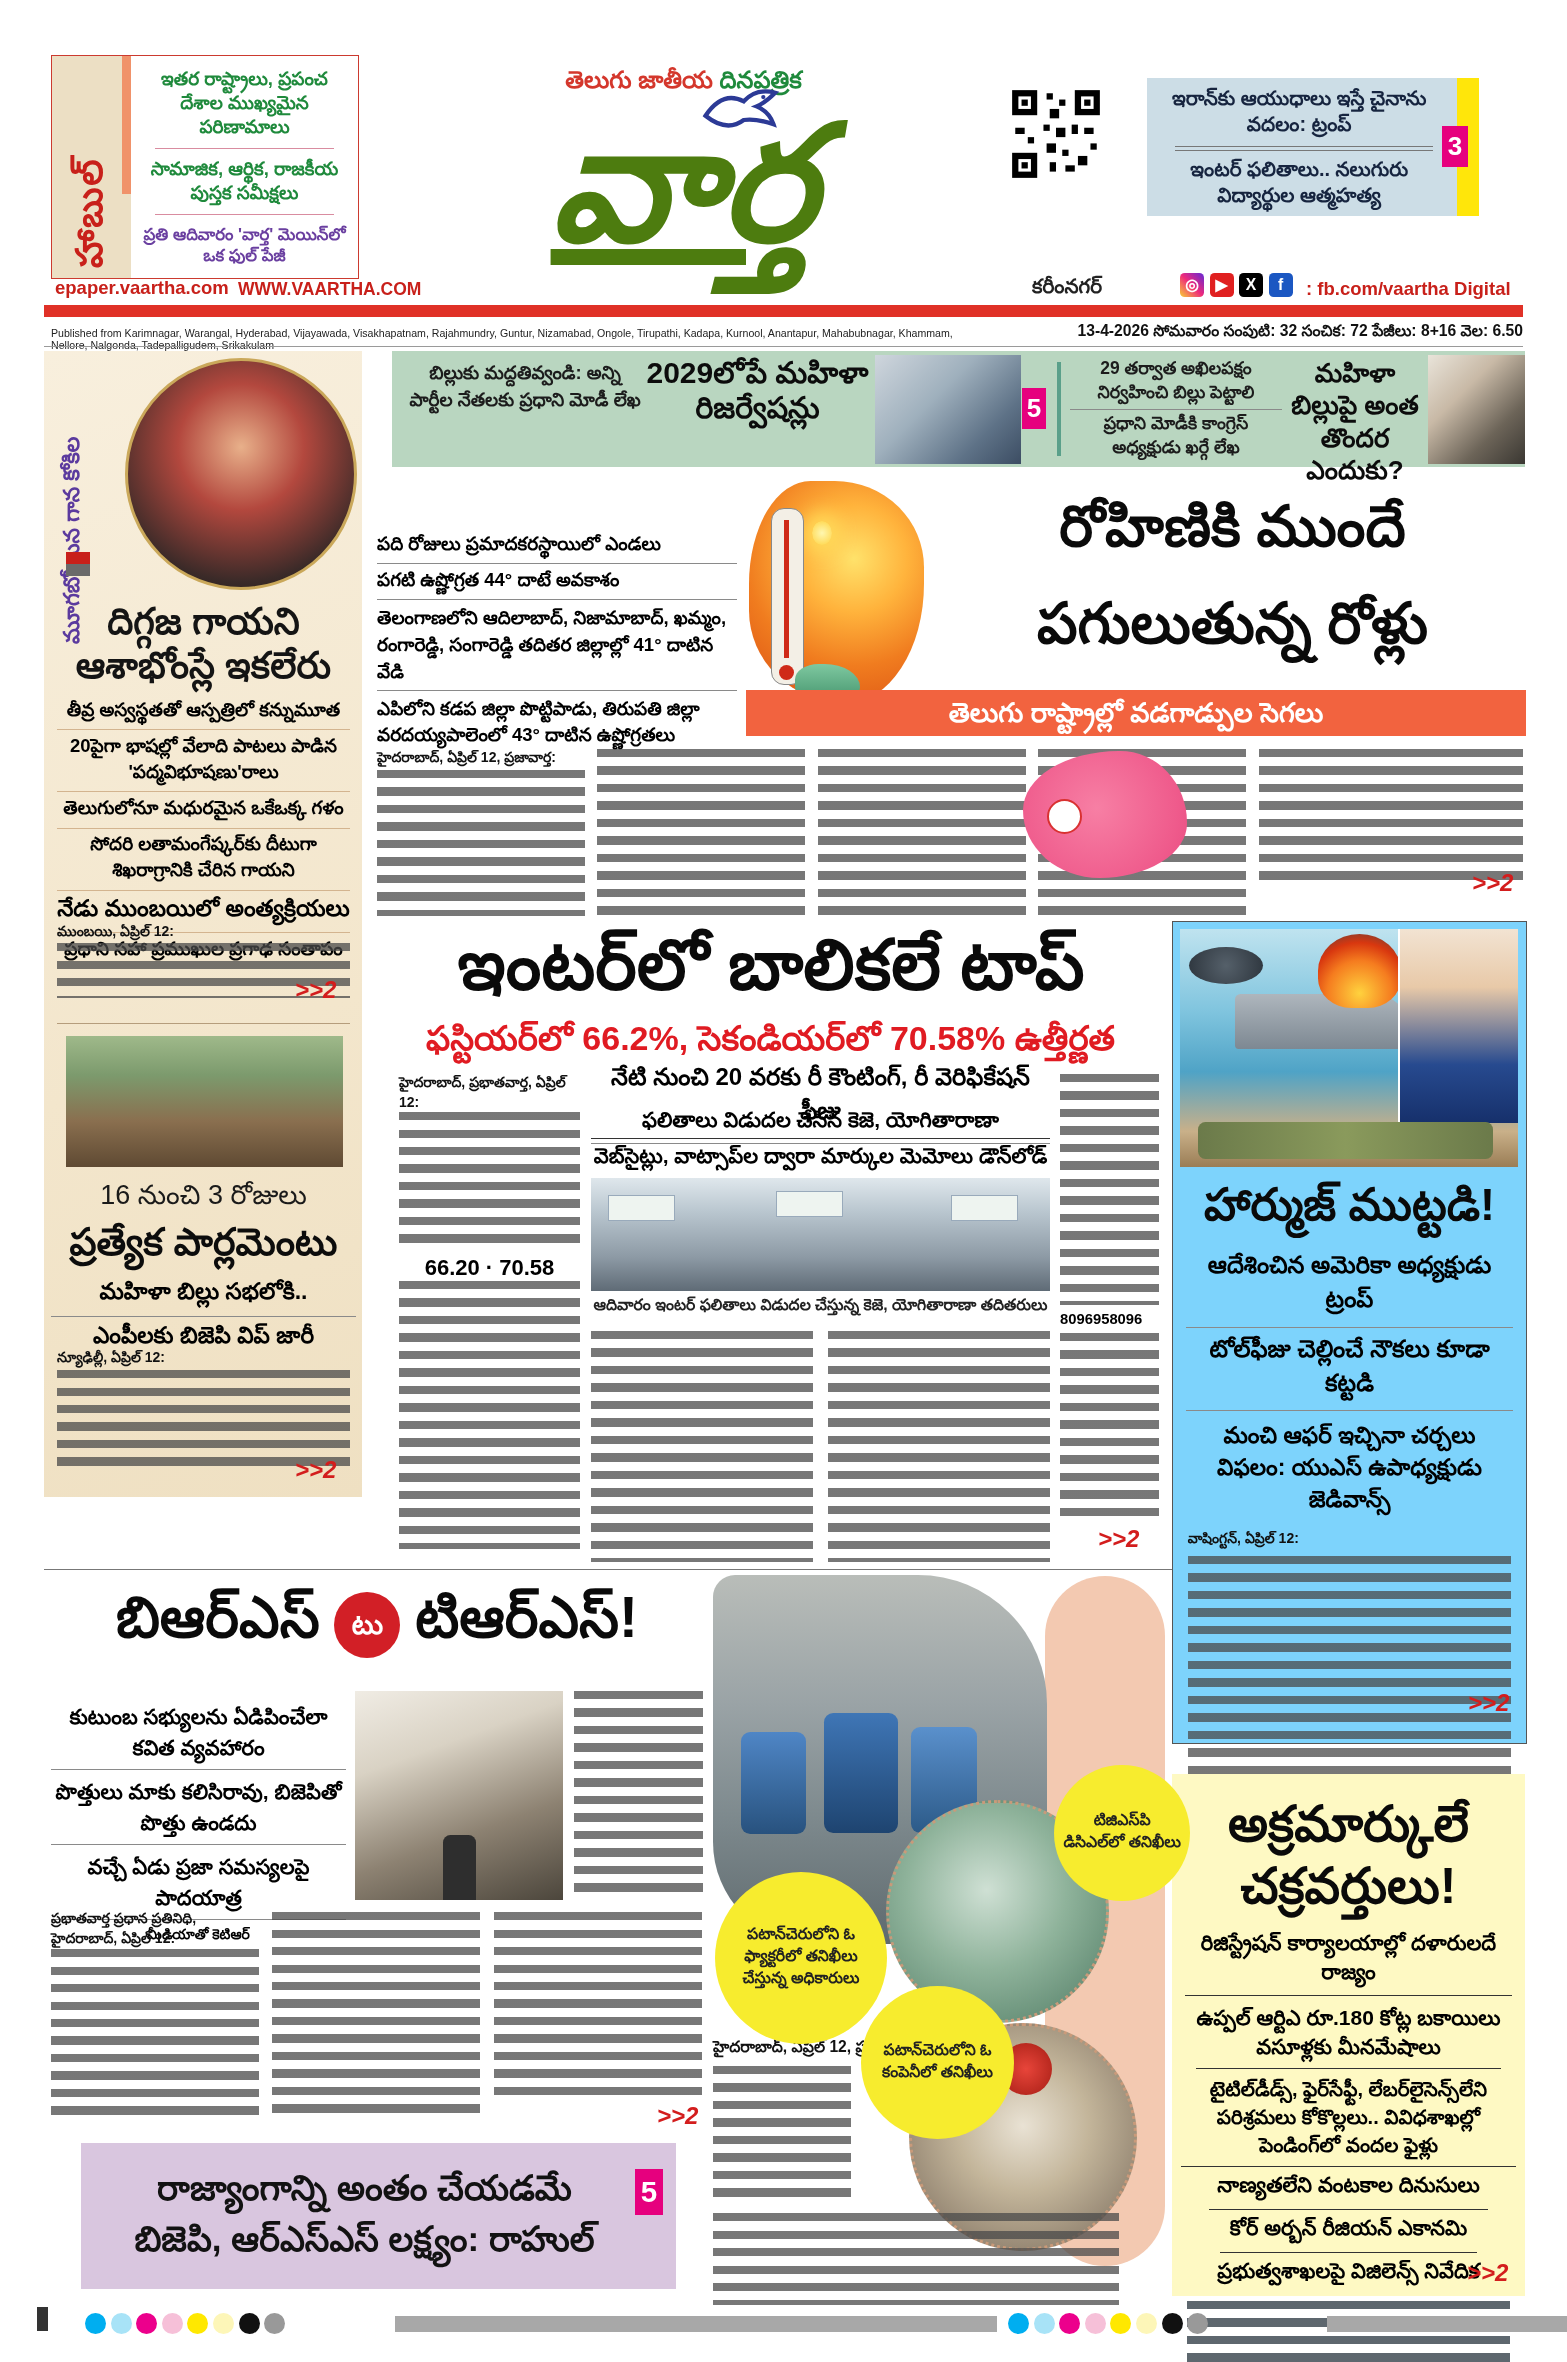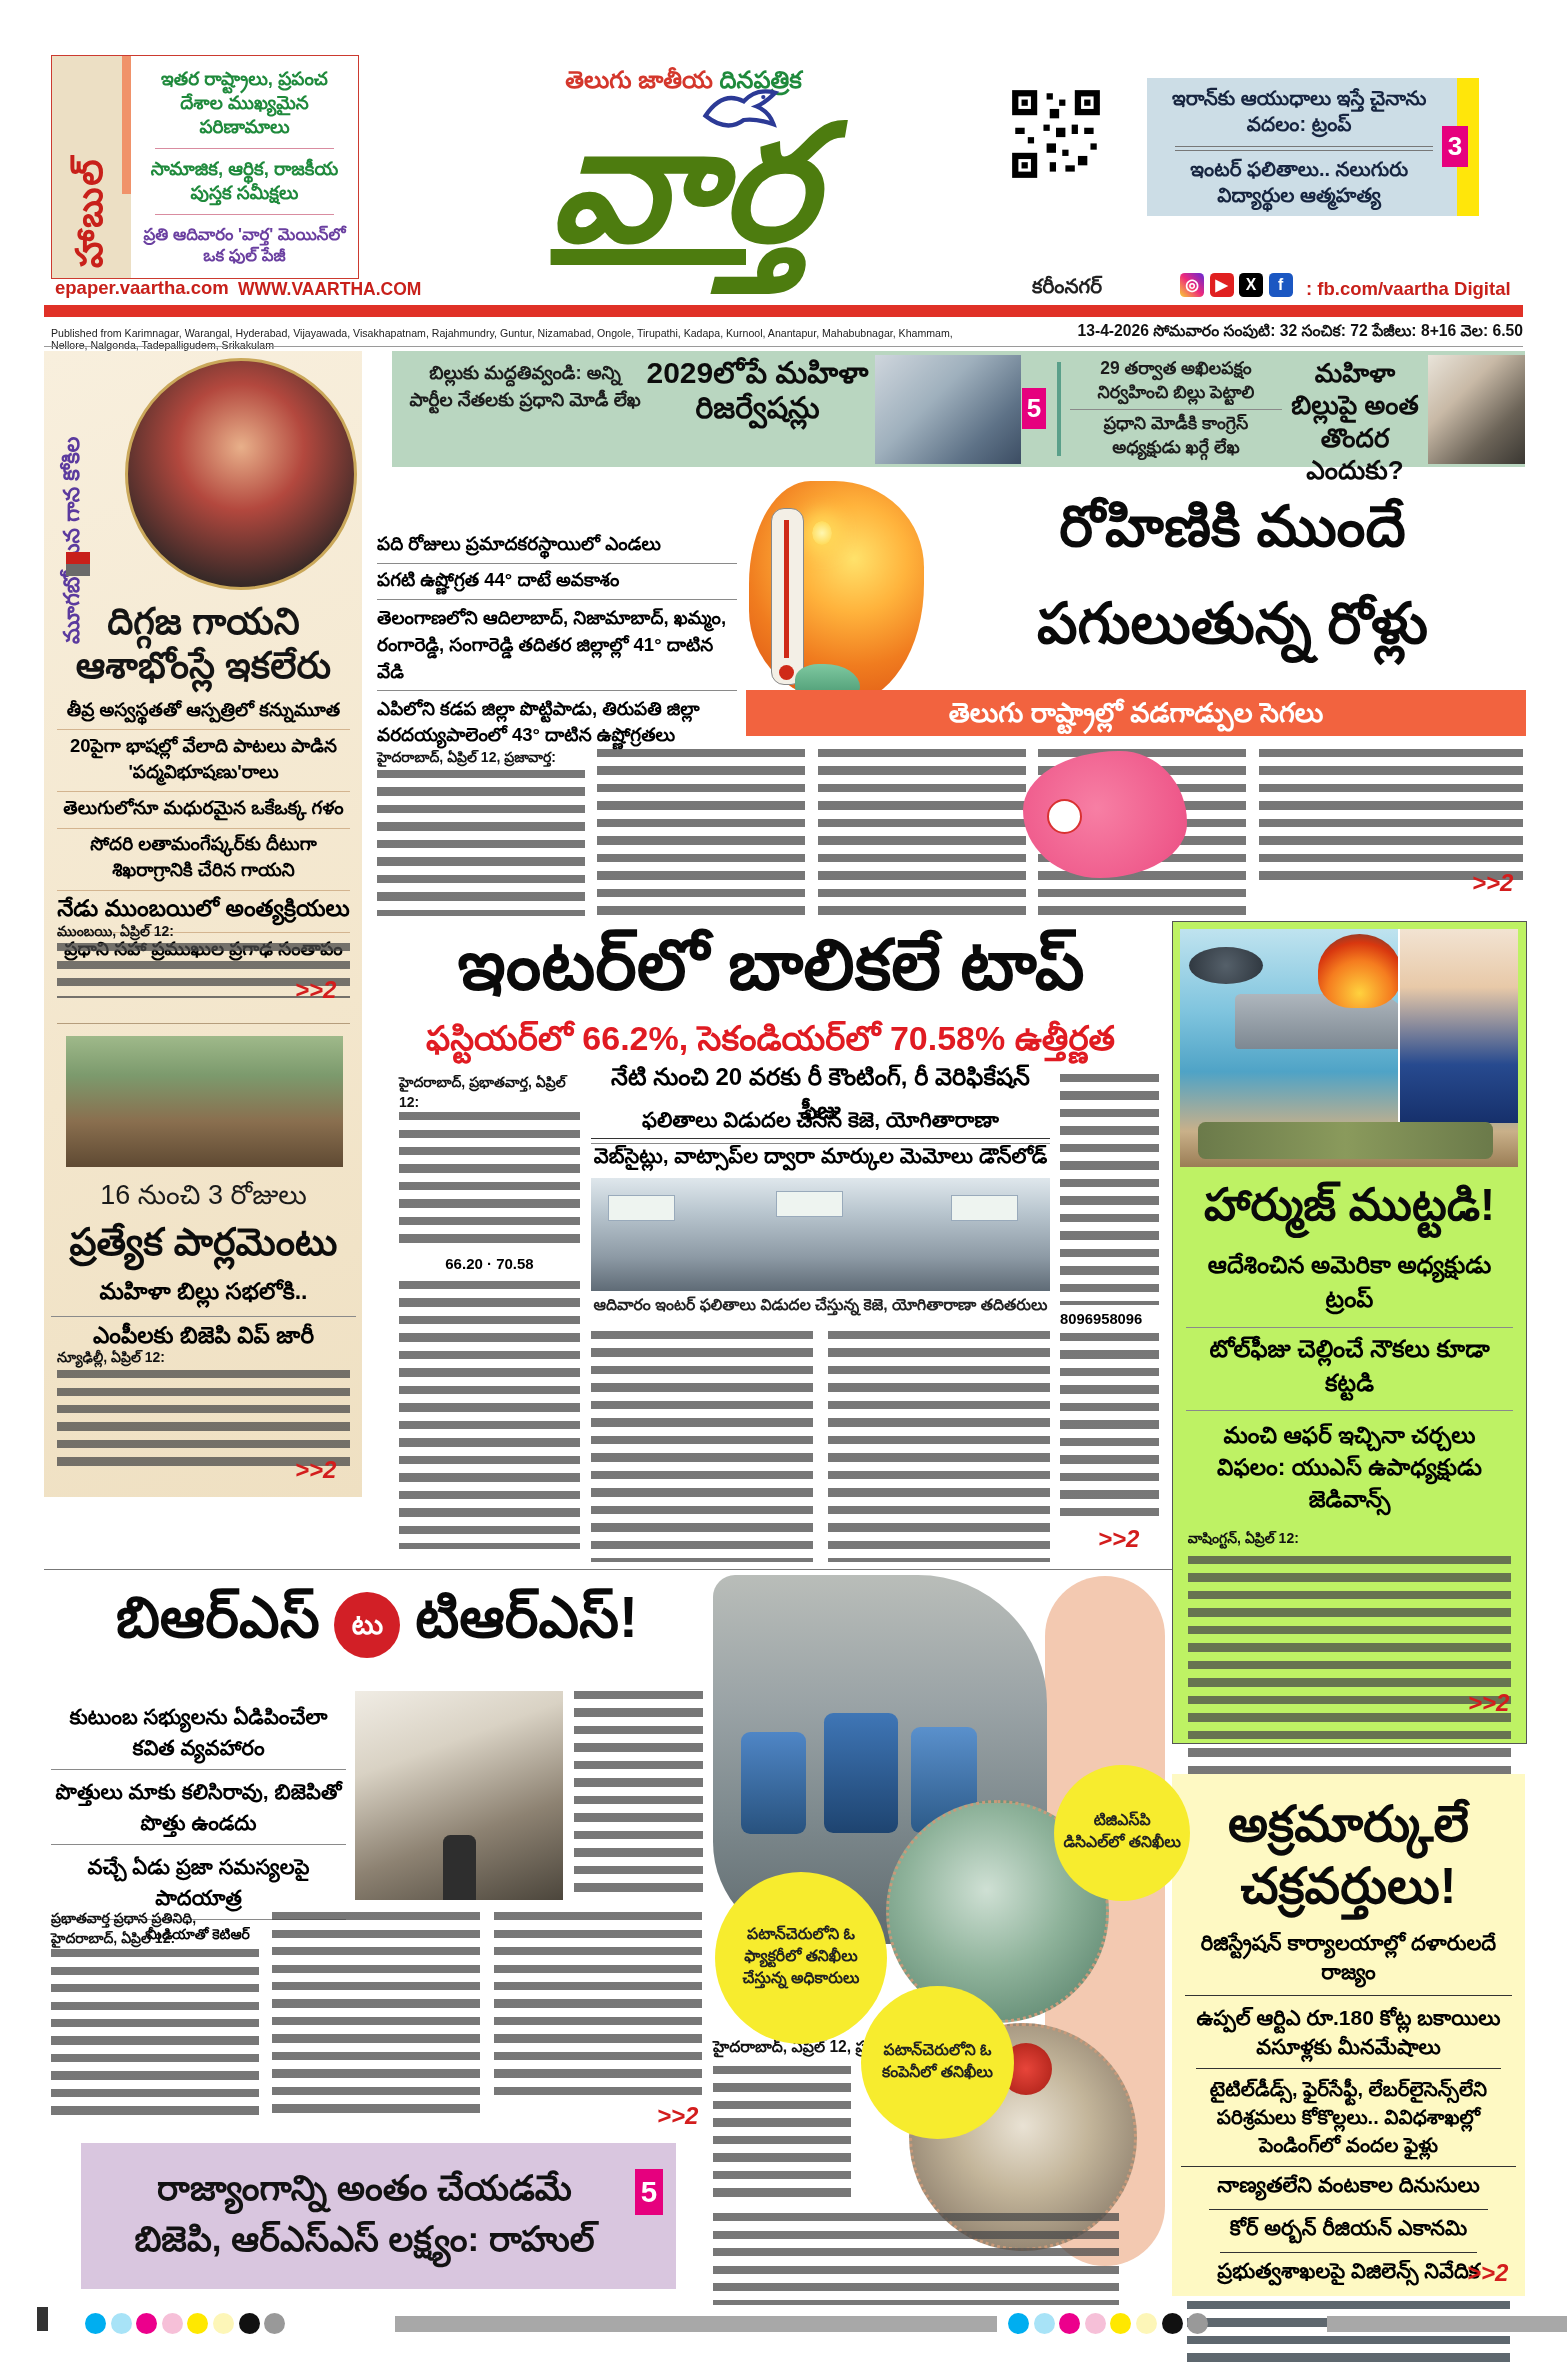--- a/index.html
+++ b/index.html
@@ -187,21 +187,21 @@
   <div class="abs" style="left:1023px;top:751px;width:164px;height:127px;background:radial-gradient(circle at 45% 45%,#f77fa4 0%,#ef5b8c 70%,#e84a80 100%);border-radius:60% 42% 55% 48%/48% 58% 44% 55%;">
     <div class="abs circle" style="left:24px;top:48px;width:31px;height:31px;background:#fff;border:2.8px solid #d93131;"></div>
   </div>
   <span class="abs more" style="left:1472px;top:869px;">&gt;&gt;2</span>
 
   <div class="abs ctr b" style="left:397px;top:925px;width:748px;font-size:70px;color:#0a0a0a;">ఇంటర్‌లో బాలికలే టాప్</div>
   <div class="abs ctr b" style="left:406px;top:1019px;width:729px;font-size:34px;color:#e01b22;">ఫస్టియర్‌లో 66.2%, సెకండియర్‌లో 70.58% ఉత్తీర్ణత</div>
 
   <span class="abs dl" style="left:399px;top:1074px;width:181px;display:block;">హైదరాబాద్, ప్రభాతవార్త, ఏప్రిల్ 12:</span>
   <div class="abs fx" style="left:399px;top:1112px;width:181px;height:138px;"></div>
-  <div class="abs b ctr" style="left:399px;top:1255px;width:181px;font-size:15px;">
+  <div class="abs b ctr" style="left:399px;top:1255px;width:181px;font-size:22px;">
     <span>66.20</span> ·
     <span>70.58</span>
   </div>
   <div class="abs fx" style="left:399px;top:1281px;width:181px;height:268px;"></div>
 
   <div class="abs ctr b subrule" style="left:591px;top:1063px;width:459px;font-size:24px;padding-bottom:7.4px;border-color:#333;">నేటి నుంచి 20 వరకు రీ కౌంటింగ్, రీ వెరిఫికేషన్ ఫీజు</div>
   <div class="abs ctr b subrule" style="left:591px;top:1108px;width:459px;font-size:21px;padding-bottom:5.5px;">ఫలితాలు విడుదల చేసిన కెజె, యోగితారాణా</div>
   <div class="abs ctr b" style="left:591px;top:1144px;width:459px;font-size:21px;">వెబ్‌సైట్లు, వాట్సాప్‌ల ద్వారా మార్కుల మెమోలు డౌన్‌లోడ్</div>
 
   <div class="abs" style="left:591px;top:1178px;width:459px;height:113px;background:linear-gradient(180deg,#dfe7ec 0%,#b9c6cf 30%,#8d9aa5 70%,#5f6b76 100%);">
@@ -214,21 +214,21 @@
   <div class="abs fx" style="left:591px;top:1331px;width:222px;height:231px;"></div>
   <div class="abs fx" style="left:828px;top:1331px;width:222px;height:231px;"></div>
 
   <div class="abs fx" style="left:1060px;top:1074px;width:99px;height:231px;"></div>
   <div class="abs b" style="left:1060px;top:1311px;width:99px;font-size:14.8px;">8096958096</div>
   <div class="abs fx" style="left:1060px;top:1333px;width:99px;height:185px;"></div>
   <span class="abs more" style="left:1098px;top:1525px;">&gt;&gt;2</span>
 
   <div class="abs rule" style="left:44px;top:1569px;width:1479px;background:#777;"></div>
 
-  <div class="abs" style="left:1172px;top:921px;width:353px;height:821px;border:1.8px solid #555;background:#bef264;">
+  <div class="abs" style="left:1172px;top:921px;width:353px;height:821px;border:1.8px solid #555;background:#7dd3fc;">
     <div class="abs" style="left:6.5px;top:6.5px;width:338px;height:238px;background:linear-gradient(180deg,#bfe3ef 0%,#7fc4de 35%,#4fa3c6 60%,#c9b089 85%,#9a7d55 100%);overflow:hidden;">
       <div class="abs" style="left:55px;top:65px;width:175px;height:55px;background:linear-gradient(#aeb6bd,#7d8892);border-radius:5.5px 37px 3.7px 3.7px;"></div>
       <div class="abs" style="left:138px;top:5.5px;width:83px;height:74px;background:radial-gradient(circle at 50% 80%,#ffd23e 0%,#f57c1f 45%,#d8370f 70%,rgba(60,50,50,.9) 100%);border-radius:50% 50% 40% 40%;"></div>
       <div class="abs" style="left:9.2px;top:18.5px;width:74px;height:37px;background:radial-gradient(circle,#55606a,#2c343c);border-radius:50%;"></div>
       <div class="abs" style="right:0;top:0;width:118px;height:194px;background:linear-gradient(180deg,#f2e3d2 0%,#e8c9a8 30%,#274a8f 70%,#16306b 100%);border-left:2.8px solid #fff;"></div>
       <div class="abs" style="left:18.5px;bottom:7.4px;width:295px;height:37px;background:linear-gradient(90deg,#6b7a4a,#8a9a5c,#6b7a4a);border-radius:7.4px;"></div>
     </div>
     <div class="ctr b" style="margin-top:257px;font-size:45px;color:#0a0a0a;">హార్ముజ్ ముట్టడి!</div>
     <div class="ctr b subrule" style="margin:9.2px 13px 0;font-size:24px;padding-bottom:7.4px;">ఆదేశించిన అమెరికా అధ్యక్షుడు ట్రంప్</div>
     <div class="ctr b subrule" style="margin:7.4px 13px 0;font-size:24px;padding-bottom:7.4px;">టోల్‌ఫీజు చెల్లించే నౌకలు కూడా కట్టడి</div>

